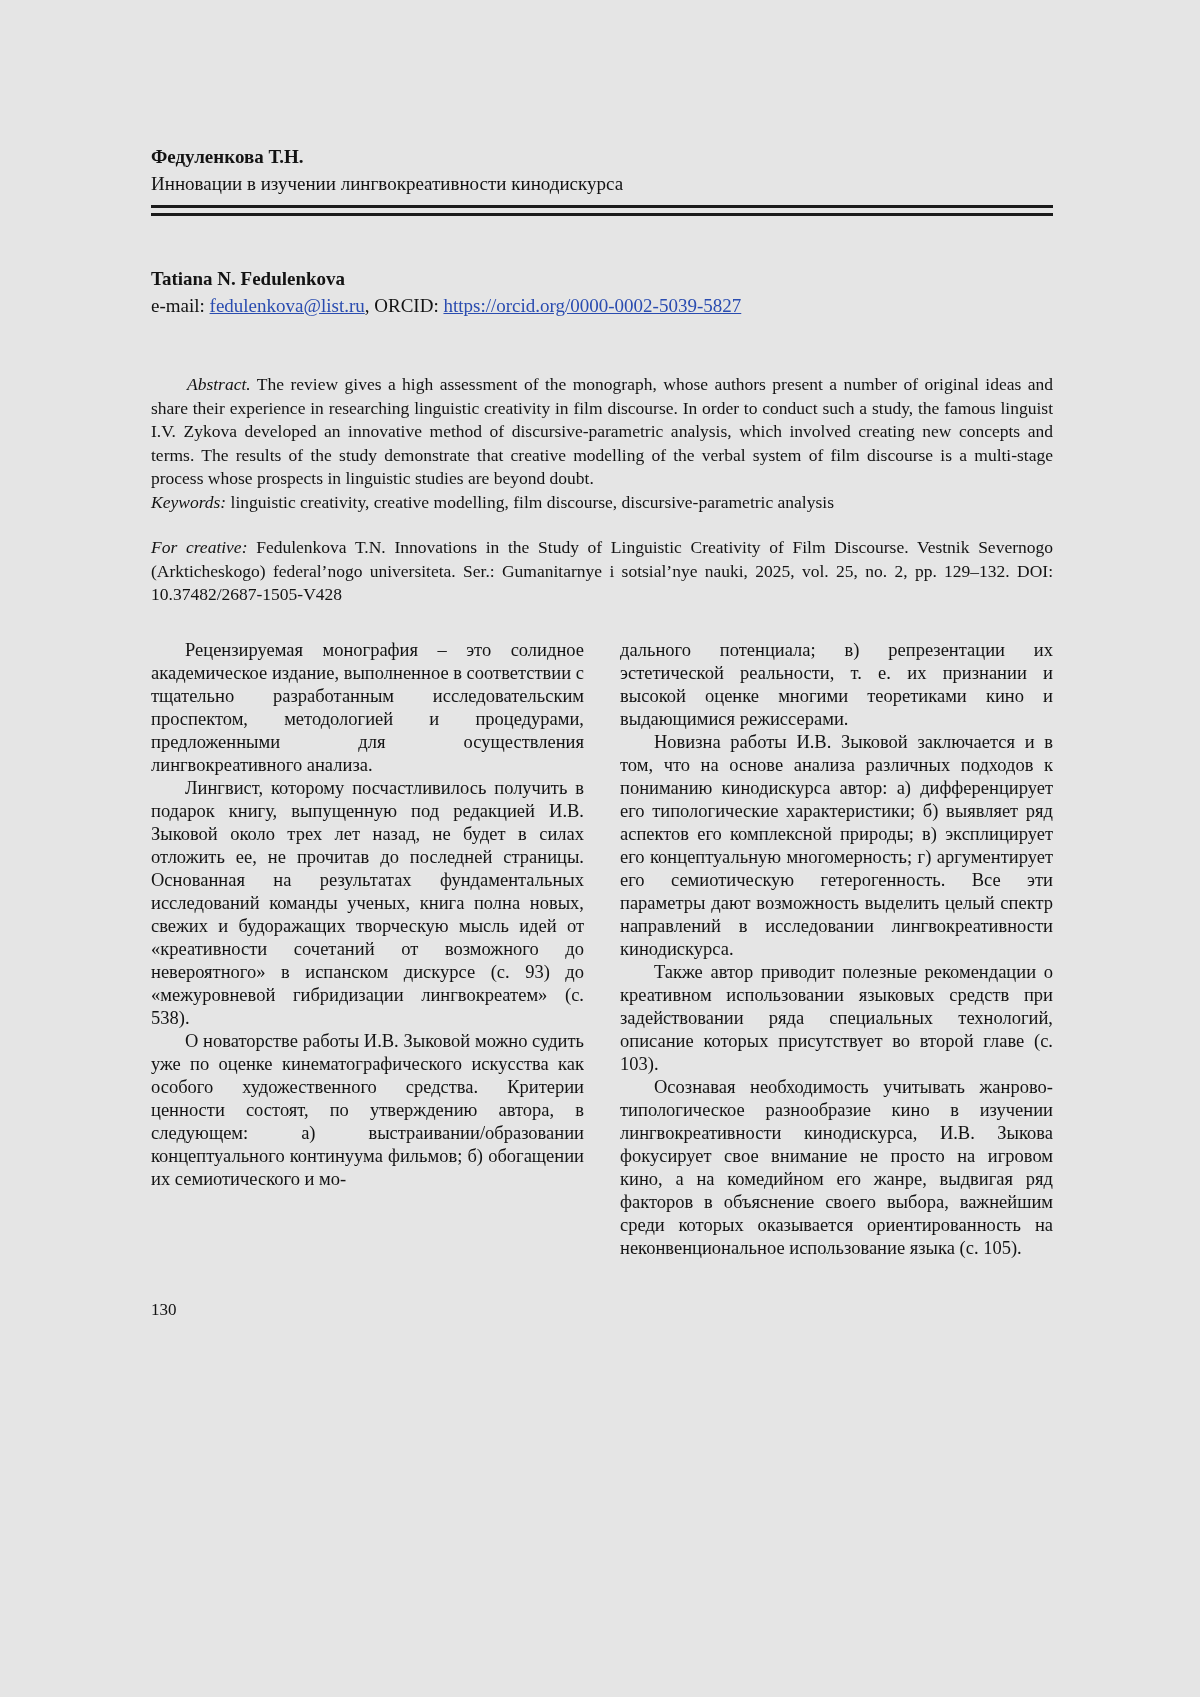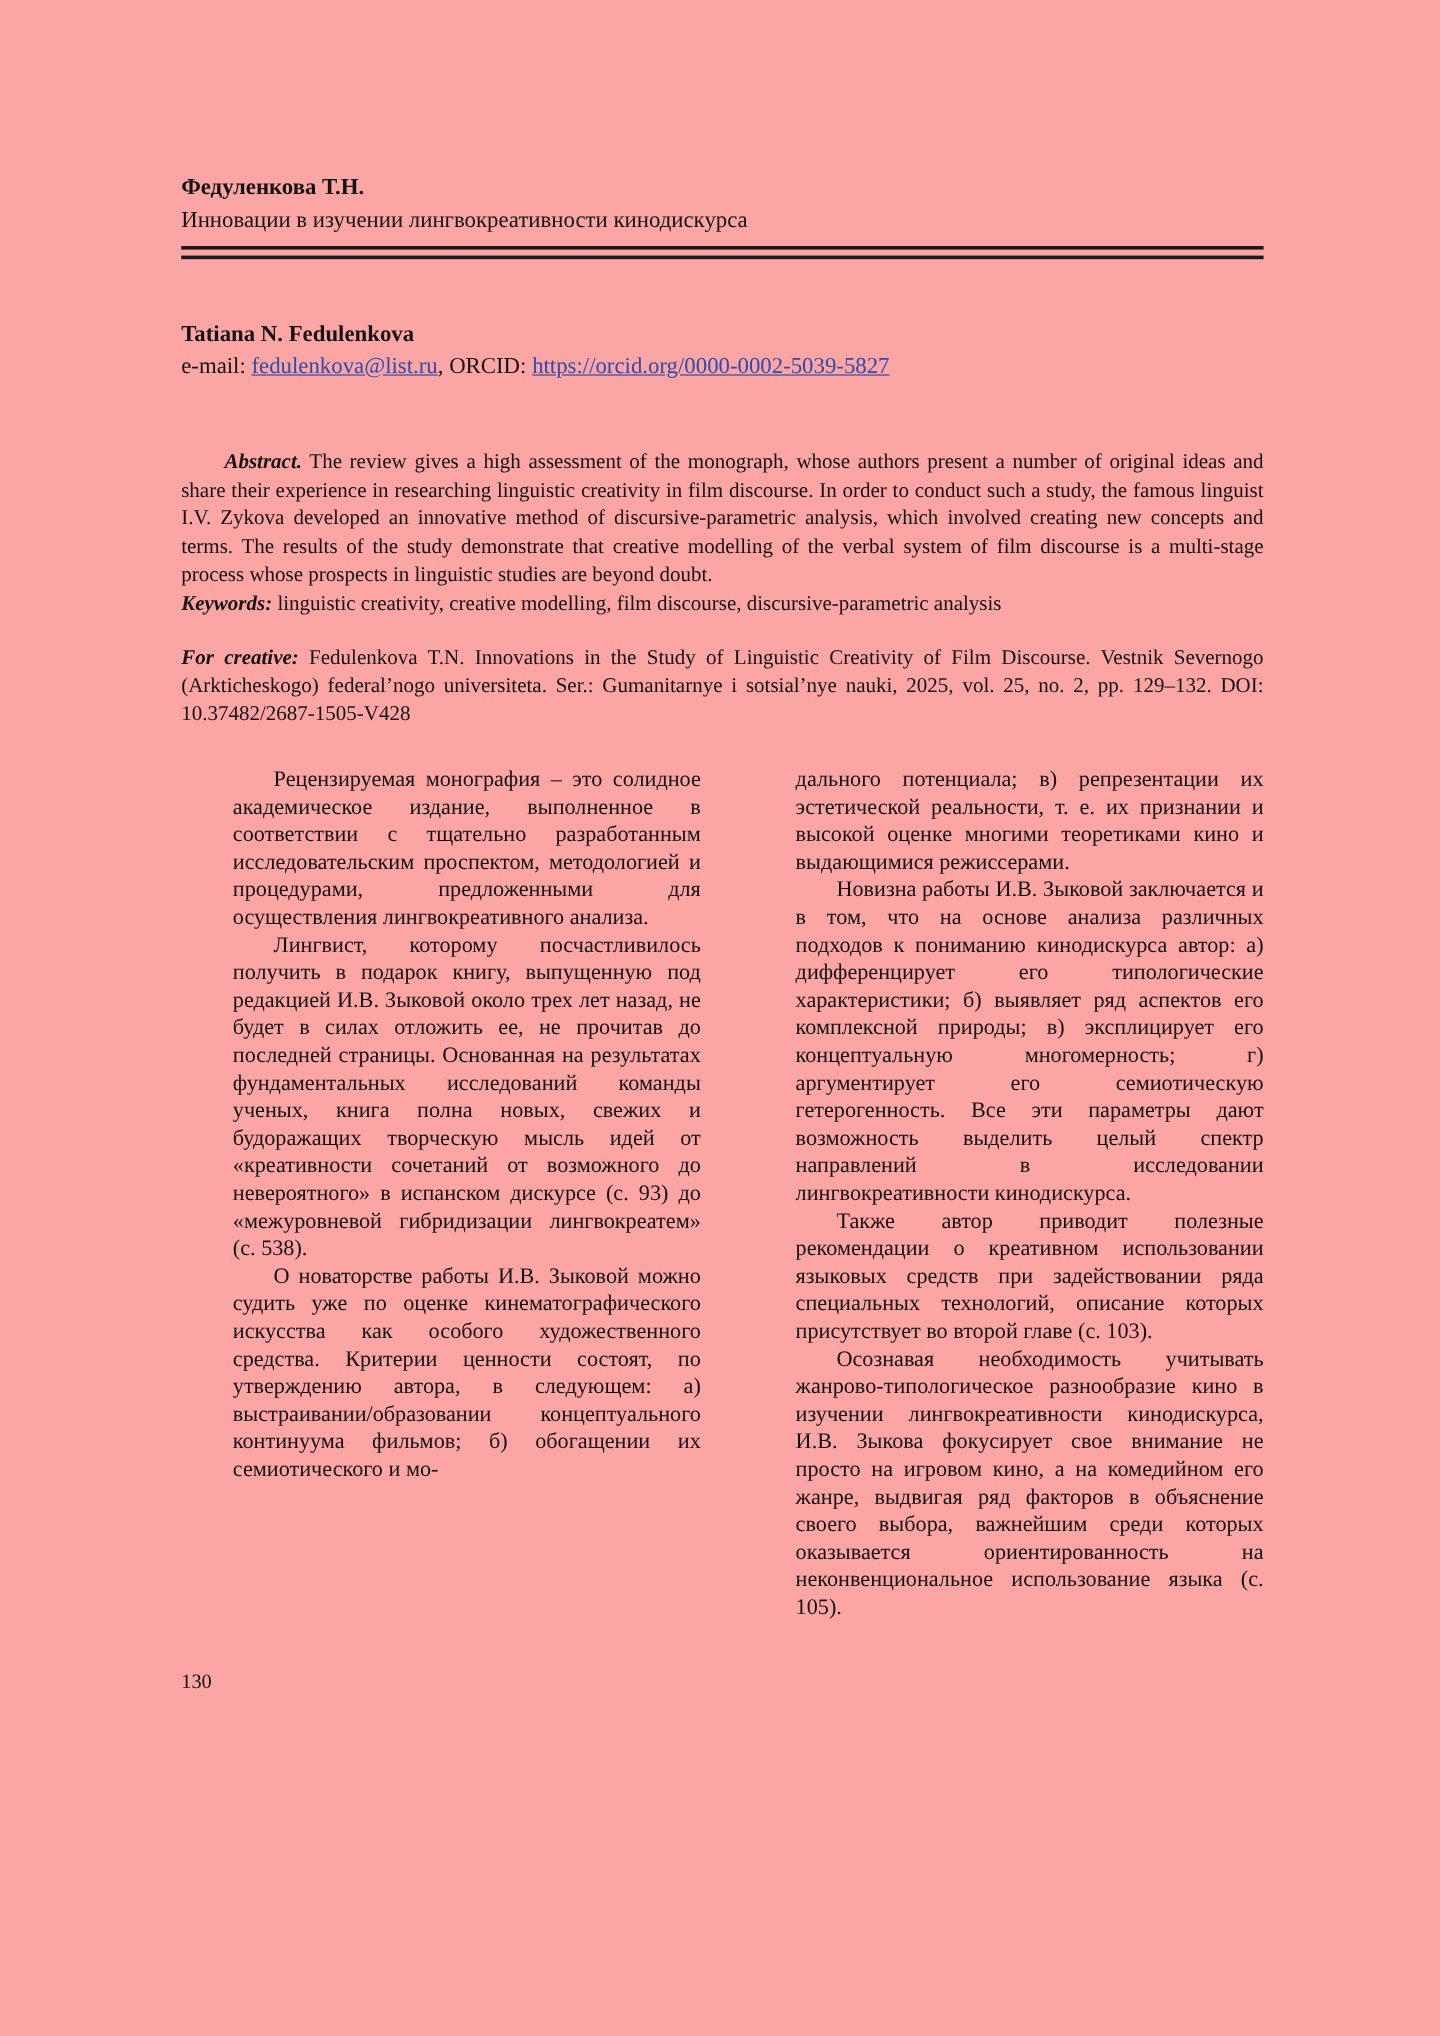--- a/index.html
+++ b/index.html
@@ -1,43 +1,43 @@
 <!DOCTYPE html>
 <html lang="ru"><head>
 <meta charset="utf-8">
 <style>
   * { margin:0; padding:0; box-sizing:border-box; }
   html, body { background:#ffffff; }
   .page {
-    width:1200px; height:1697px; margin:0 auto; background:#fca5a5;
+    width:1200px; height:1697px; margin:0 auto; background:#e5e5e5;
     font-family:"Liberation Serif","DejaVu Serif",serif; color:#131313;
     padding:143px 147px 0 151px; position:relative; overflow:hidden;
   }
   
   .running-head { font-size:19px; line-height:27px; }
   .running-head .rh-author { font-weight:bold; }
   .double-rule {
     margin-top:8px; height:11px;
     border-top:3px solid #1b1b1b; border-bottom:3px solid #1b1b1b;
   }
   
   .author-block { margin-top:49px; font-size:19px; line-height:27px; }
   .author-block .a-name { font-weight:bold; }
   a.link { color:#2a4cb0; text-decoration:underline; cursor:pointer; }
   
   .abstract-block { margin-top:54px; font-size:17.5px; line-height:23.5px; text-align:justify; }
   .abstract-block .para { text-indent:36px; }
-  .bi { font-weight:bold; font-style:italic;margin-top:22px; }
+  .bi { font-weight:normal; font-style:italic;margin-top:22px; }
   .i  { }
   
   .citation-block { margin-top:22px; font-size:17.5px; line-height:23.5px; text-align:justify; }
   
   .columns { margin-top:32px; display:flex; gap:36px; font-size:18.5px; line-height:23px; text-align:justify; }
   .col { width:433px; }
-  .col p { text-indent:34px;margin-left:43px; }
+  .col p { text-indent:34px; }
   .col p.continuation { text-indent:0; }
   
   .page-number { margin-top:40px; text-align:left; font-size:17px; }
 </style>
 </head>
 <body>
 
 <div class="page">
 
   <header>

